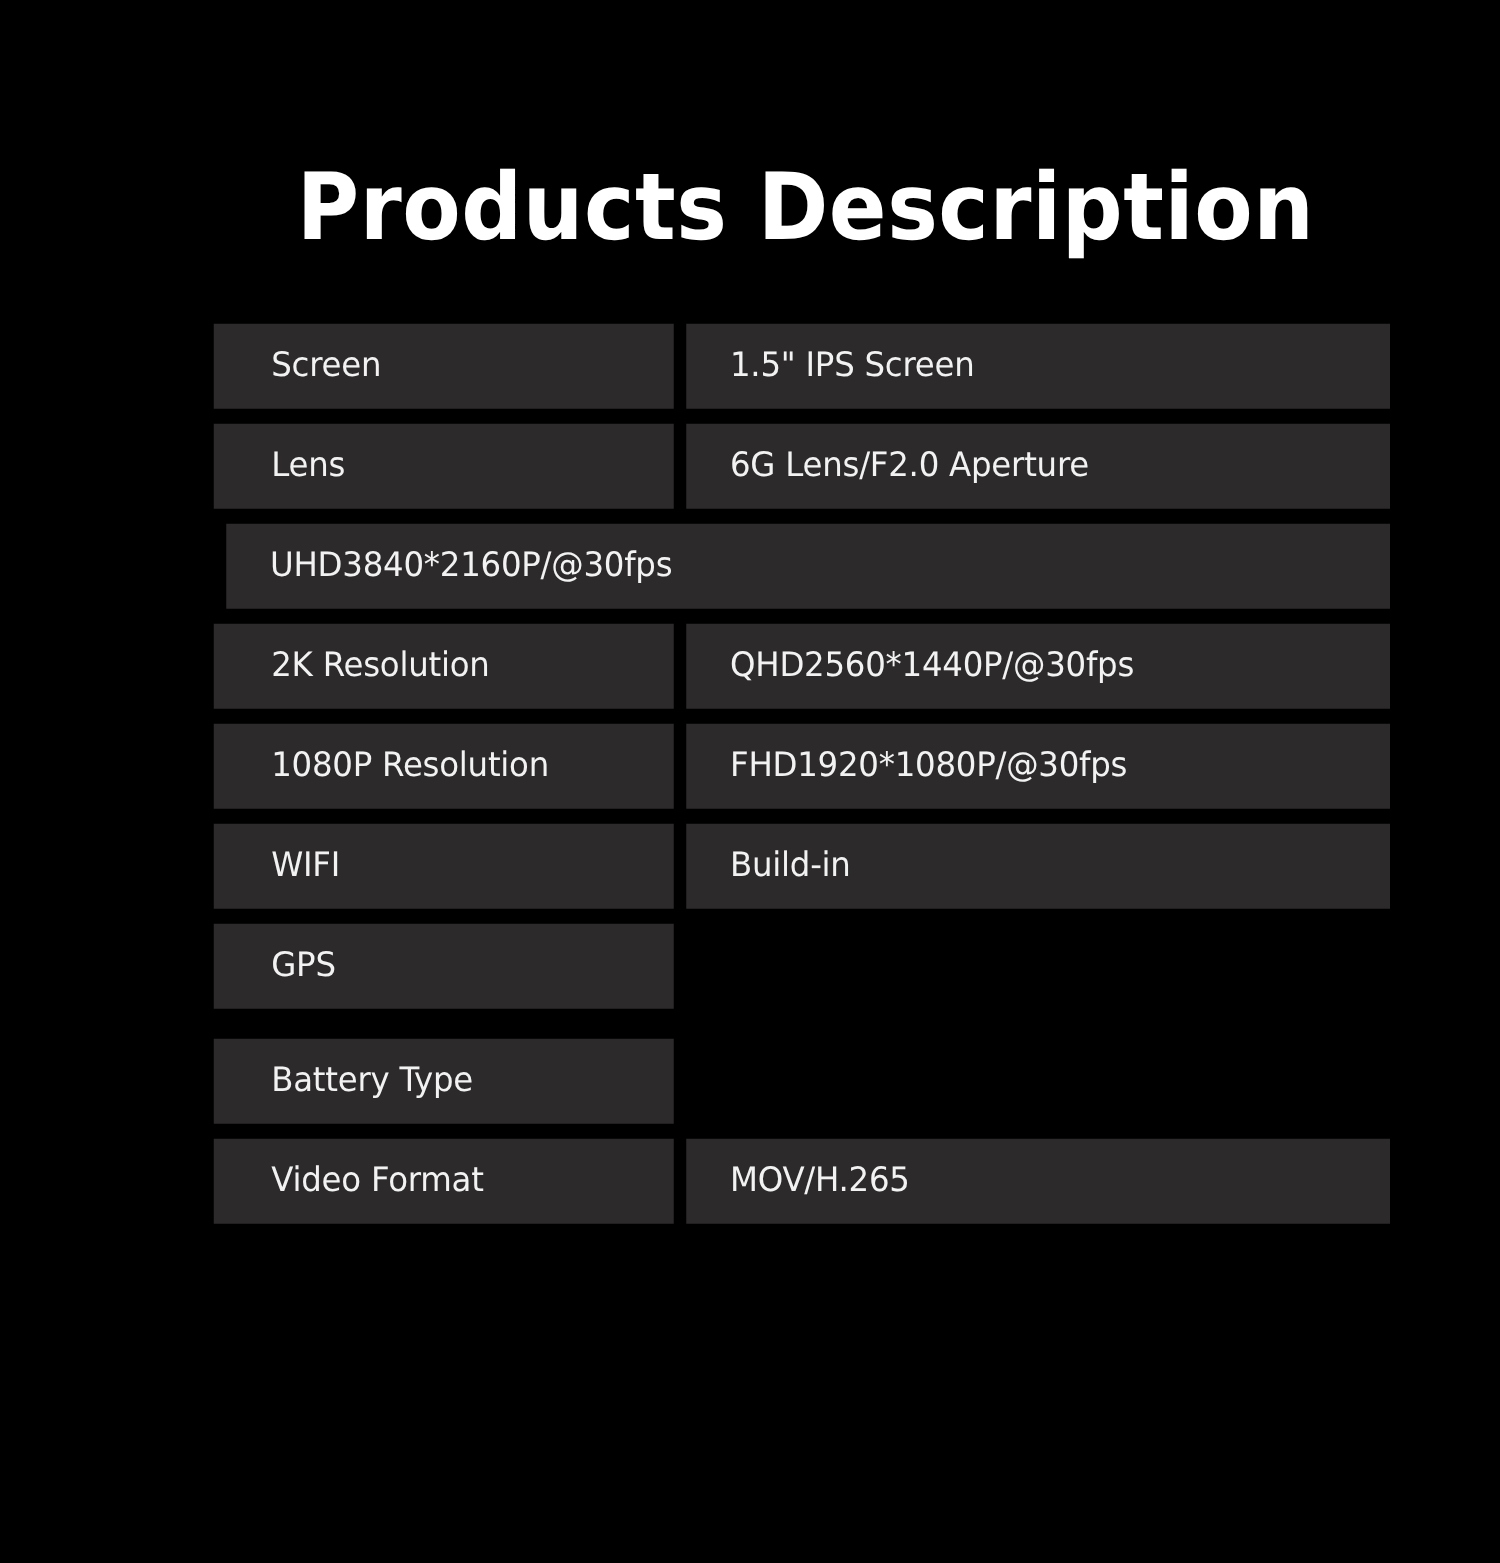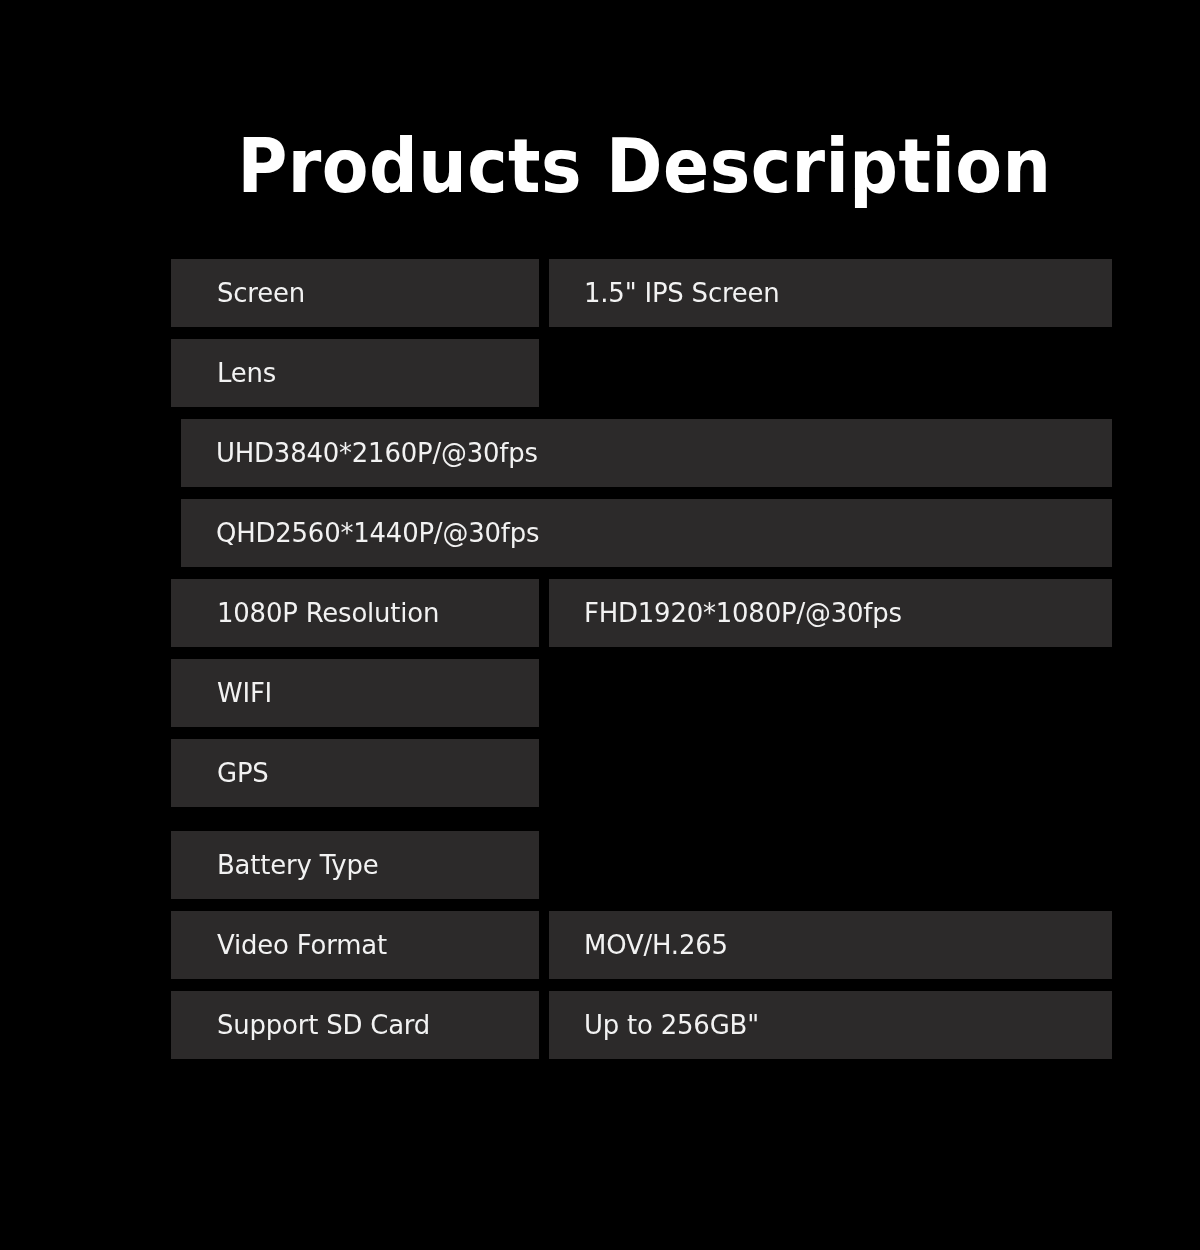--- a/index.html
+++ b/index.html
@@ -106,42 +106,51 @@
           <span class="cell-text">Screen</span>
         </div>
         <div class="cell cell-value">
           <span class="cell-text">1.5" IPS Screen</span>
         </div>
       </div>
       <div class="spec-row">
         <div class="cell cell-label">
           <span class="cell-text">Lens</span>
         </div>
+        <div class="cell cell-value">
+          <span class="cell-text">6G Lens/F2.0 Aperture</span>
+        </div>
       </div>
       <div class="spec-row">
         <div class="cell cell-value">
           <span class="cell-text">UHD3840*2160P/@30fps</span>
         </div>
       </div>
       <div class="spec-row">
+        <div class="cell cell-label">
+          <span class="cell-text">2K Resolution</span>
+        </div>
         <div class="cell cell-value">
           <span class="cell-text">QHD2560*1440P/@30fps</span>
         </div>
       </div>
       <div class="spec-row">
         <div class="cell cell-label">
           <span class="cell-text">1080P Resolution</span>
         </div>
         <div class="cell cell-value">
           <span class="cell-text">FHD1920*1080P/@30fps</span>
         </div>
       </div>
       <div class="spec-row">
         <div class="cell cell-label">
           <span class="cell-text">WIFI</span>
+        </div>
+        <div class="cell cell-value">
+          <span class="cell-text">Build-in</span>
         </div>
       </div>
       <div class="spec-row">
         <div class="cell cell-label">
           <span class="cell-text">GPS</span>
         </div>
       </div>
       <div class="spec-row">
       </div>
       <div class="spec-row">
@@ -150,23 +159,15 @@
         </div>
       </div>
       <div class="spec-row">
         <div class="cell cell-label">
           <span class="cell-text">Video Format</span>
         </div>
         <div class="cell cell-value">
           <span class="cell-text">MOV/H.265</span>
         </div>
       </div>
-      <div class="spec-row">
-        <div class="cell cell-label">
-          <span class="cell-text">Support SD Card</span>
-        </div>
-        <div class="cell cell-value">
-          <span class="cell-text">Up to 256GB"</span>
-        </div>
-      </div>
     </div>
 
 </div>
 
 </body></html>

